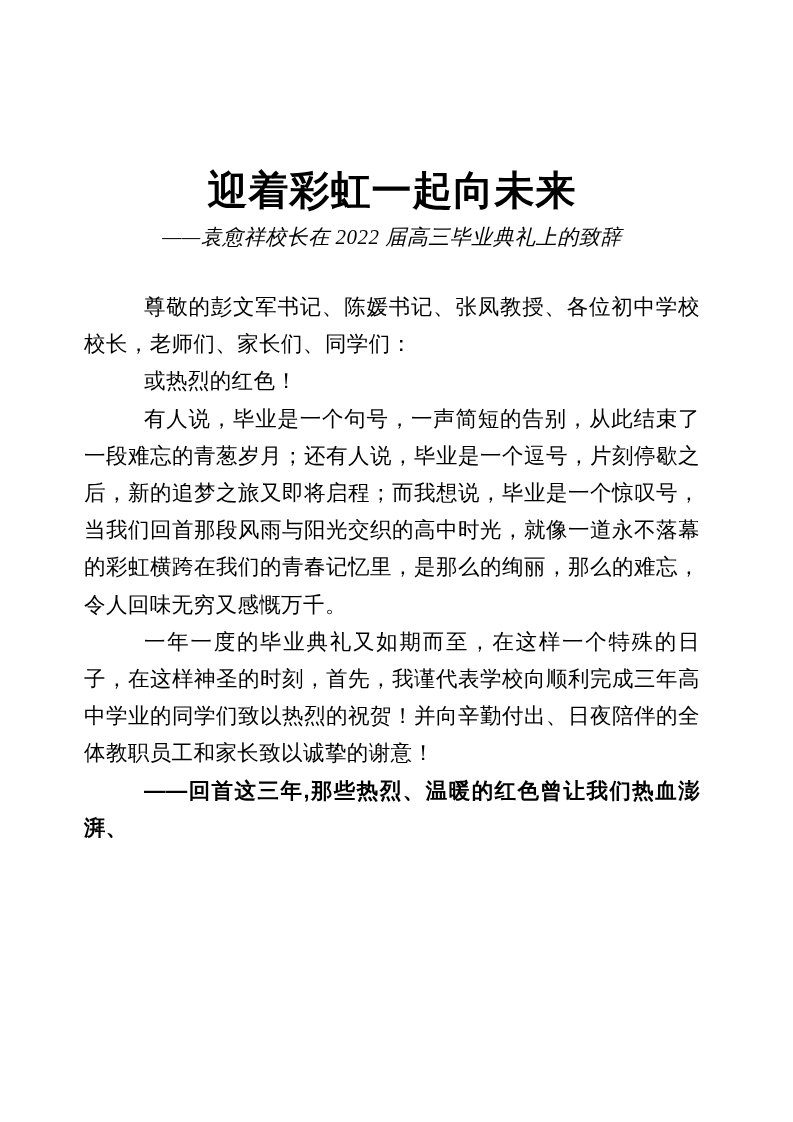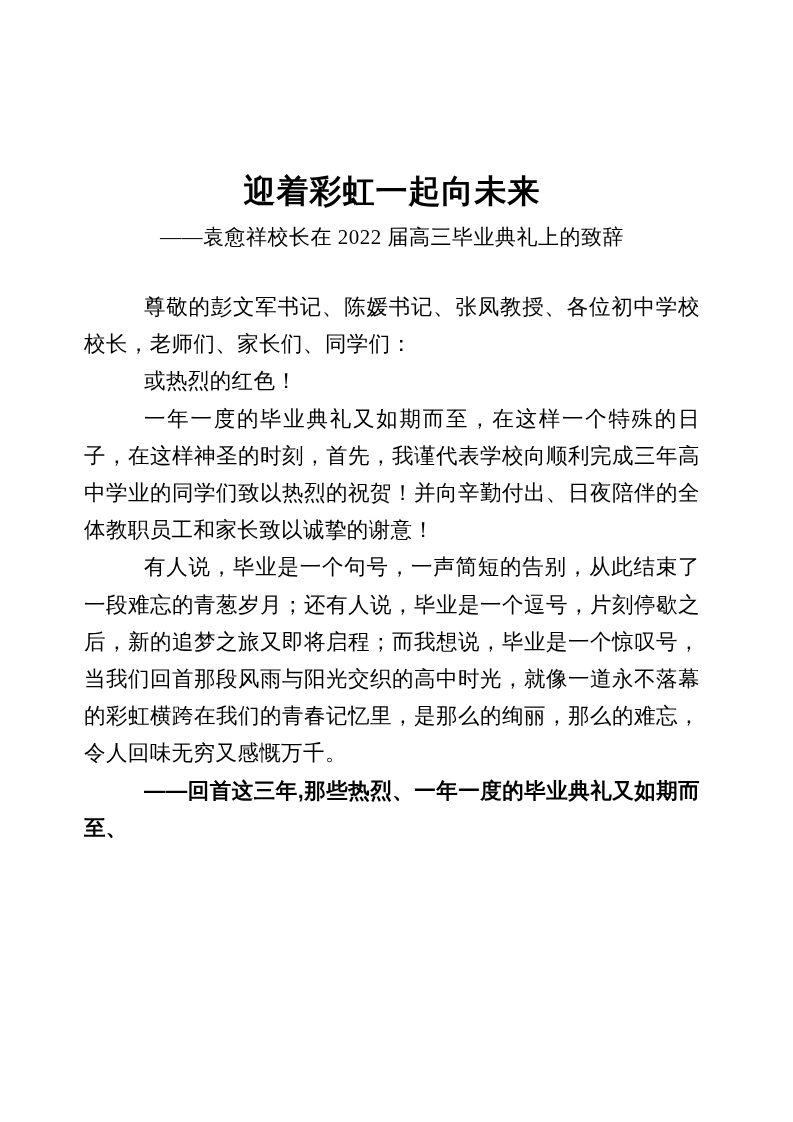--- a/index.html
+++ b/index.html
@@ -15,31 +15,32 @@
     background: #ffffff;
     box-sizing: border-box;
     padding: 170px 93px 0 84px;
     overflow: hidden;
     color: #000000;
     font-family: "Liberation Serif", "DejaVu Serif", serif;
   }
   .doc-title {
     margin: 0;
     text-align: center;
-    font-size: 32px;
+    font-size: 40px;
     line-height: 42px;
     font-weight: bold;
     letter-spacing: 1px;
     font-family: "Liberation Serif", "DejaVu Serif", serif;
   }
   .doc-subtitle {
     margin: 10px 0 0 0;
     text-align: center;
     font-size: 21px;
     line-height: 30px;
+    font-style: italic;
     letter-spacing: 0.5px;
     font-family: "Liberation Serif", "DejaVu Serif", serif;
   }
   .doc-body {
     margin-top: 37px;
   }
   .para {
     margin: 0;
     font-size: 21.5px;
     line-height: 37.2px;
@@ -59,17 +60,17 @@
 <body>
 
 <div class="page">
   <h1 class="doc-title">迎着彩虹一起向未来</h1>
 
   <p class="doc-subtitle">——袁愈祥校长在 2022 届高三毕业典礼上的致辞</p>
 
   <div class="doc-body">
     <p class="para">尊敬的彭文军书记、陈媛书记、张凤教授、各位初中学校校长，老师们、家长们、同学们：</p>
     <p class="para">或热烈的红色！</p>
+    <p class="para">有人说，毕业是一个句号，一声简短的告别，从此结束了一段难忘的青葱岁月；还有人说，毕业是一个逗号，片刻停歇之后，新的追梦之旅又即将启程；而我想说，毕业是一个惊叹号，当我们回首那段风雨与阳光交织的高中时光，就像一道永不落幕的彩虹横跨在我们的青春记忆里，是那么的绚丽，那么的难忘，令人回味无穷又感慨万千。</p>
     <p class="para">一年一度的毕业典礼又如期而至，在这样一个特殊的日子，在这样神圣的时刻，首先，我谨代表学校向顺利完成三年高中学业的同学们致以热烈的祝贺！并向辛勤付出、日夜陪伴的全体教职员工和家长致以诚挚的谢意！</p>
-    <p class="para">有人说，毕业是一个句号，一声简短的告别，从此结束了一段难忘的青葱岁月；还有人说，毕业是一个逗号，片刻停歇之后，新的追梦之旅又即将启程；而我想说，毕业是一个惊叹号，当我们回首那段风雨与阳光交织的高中时光，就像一道永不落幕的彩虹横跨在我们的青春记忆里，是那么的绚丽，那么的难忘，令人回味无穷又感慨万千。</p>
-    <p class="para para-bold">——回首这三年,那些热烈、一年一度的毕业典礼又如期而至、</p>
+    <p class="para para-bold">——回首这三年,那些热烈、温暖的红色曾让我们热血澎湃、</p>
   </div>
 </div>
 
 </body></html>

